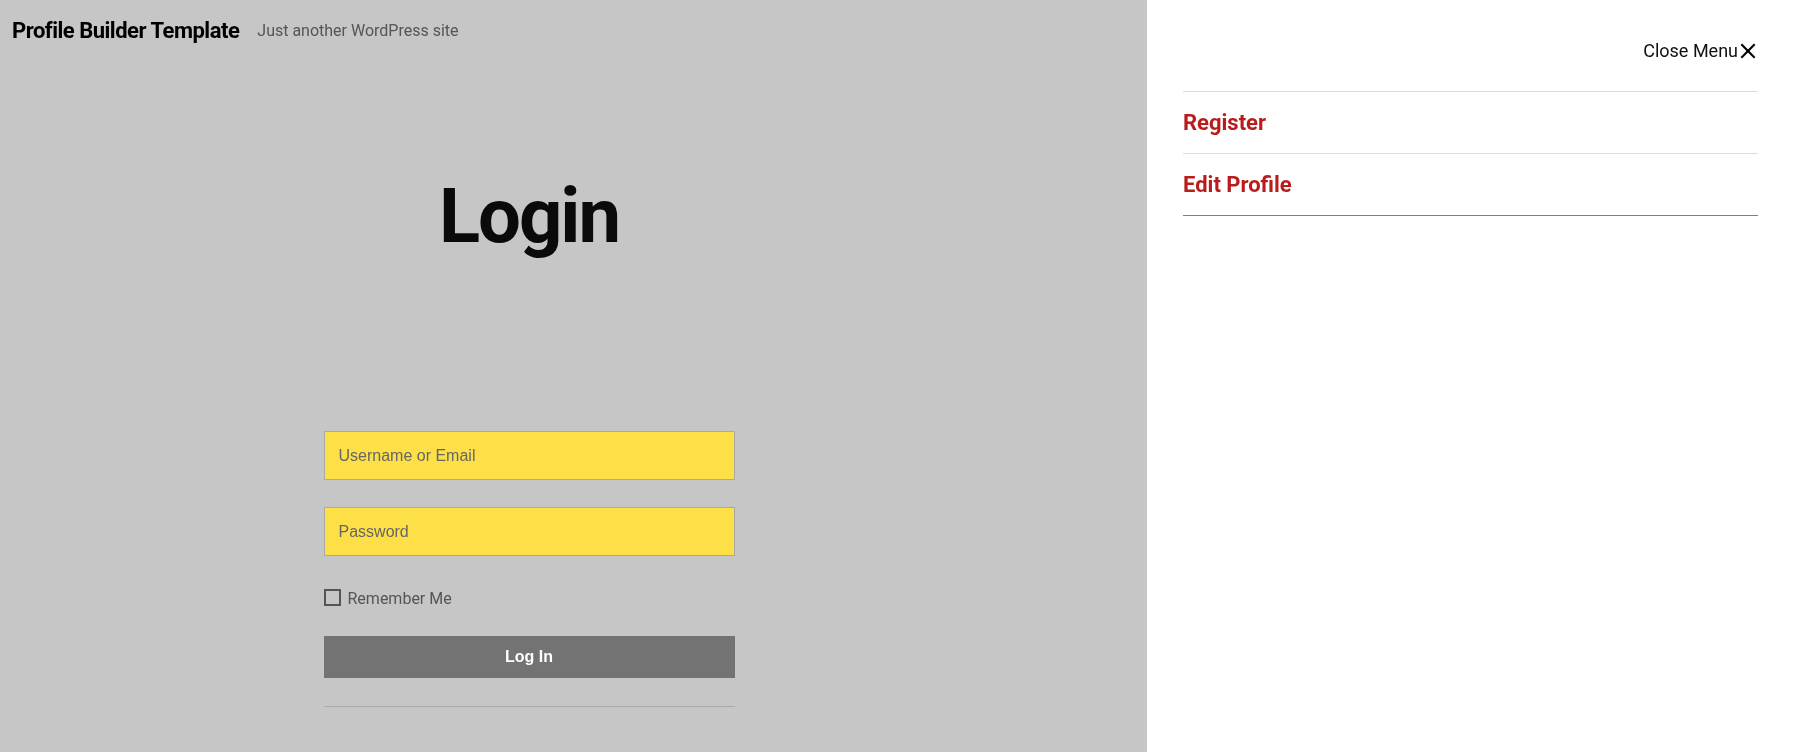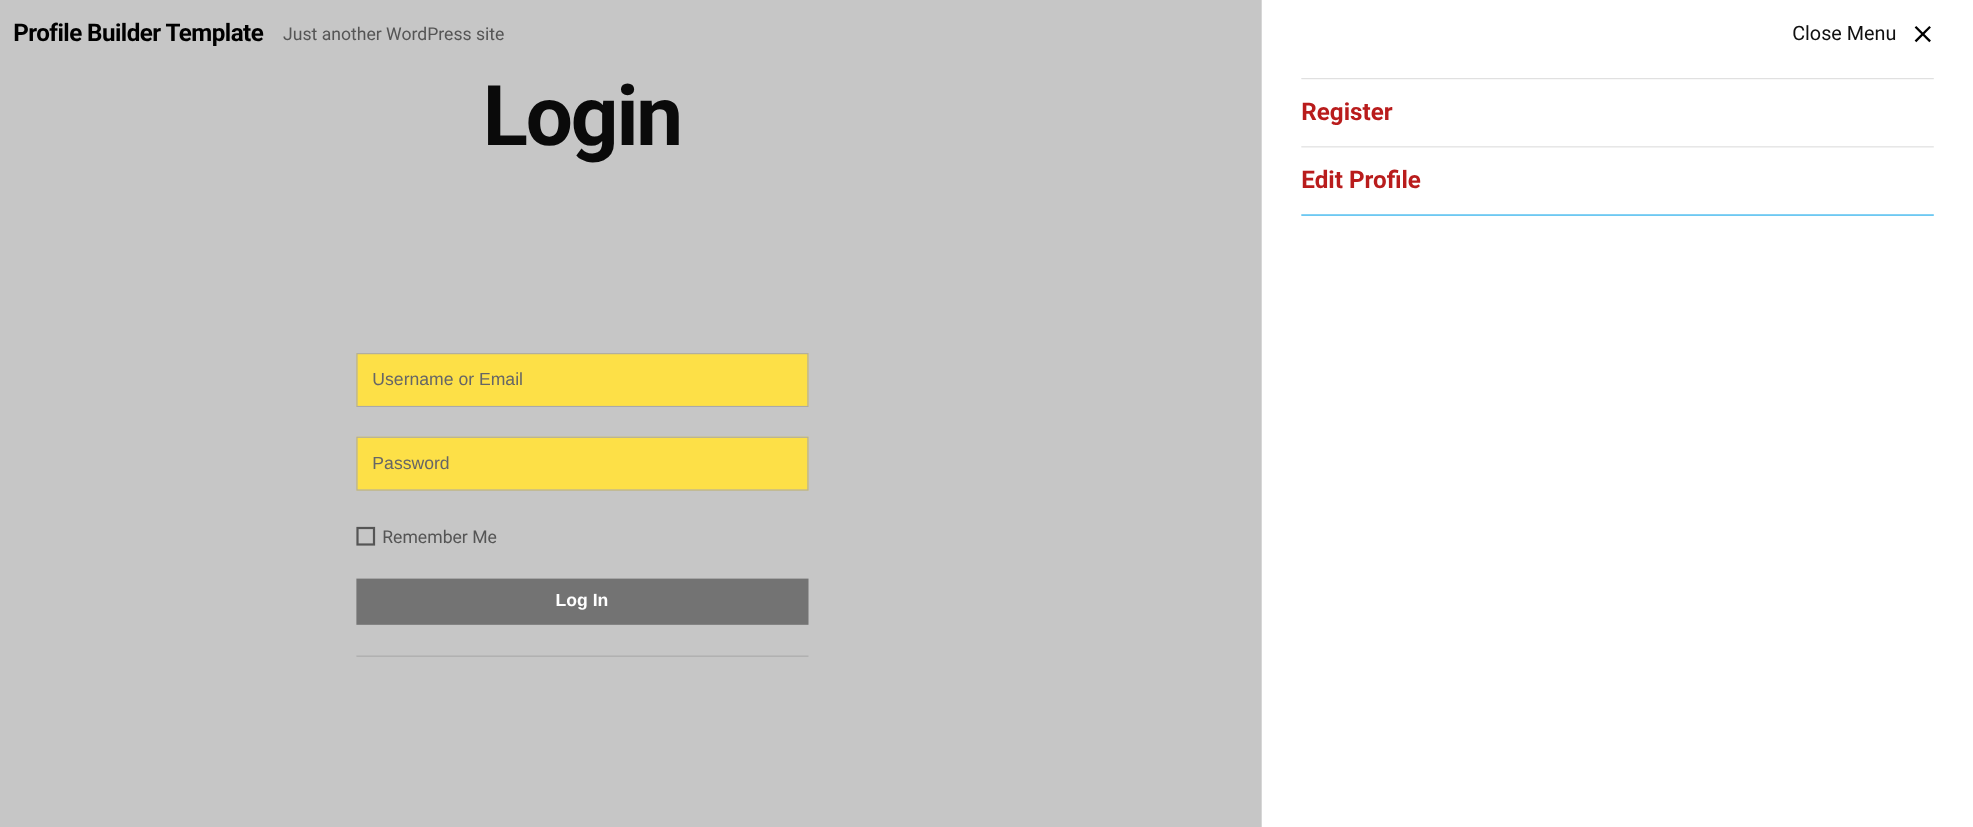--- a/index.html
+++ b/index.html
@@ -36,20 +36,21 @@
     }
     .tagline {
       font-size: 16px;
       color: #555;
     }
     .page-title {
       font-size: 76px;
       font-weight: 700;
       color: #0a0a0a;
       text-align: center;
+      margin-top: 110px;
       letter-spacing: -2px;
     }
     .login-form {
       width: 411px;
       margin: 170px auto 0;
     }
     .input-field {
       width: 100%;
       height: 49px;
       background: #fde047;
@@ -104,22 +105,22 @@
       top: 0;
       width: 647px;
       height: 752px;
       background: #fff;
       padding: 20px 36px;
     }
     .close-menu-row {
       display: flex;
       justify-content: flex-end;
       align-items: center;
-      gap: 14px;
       cursor: pointer;
+      margin-top: 20px;
     }
     .close-menu-text {
       font-size: 18px;
       color: #111;
     }
     .close-icon svg {
       width: 20px;
       height: 20px;
       display: block;
     }

